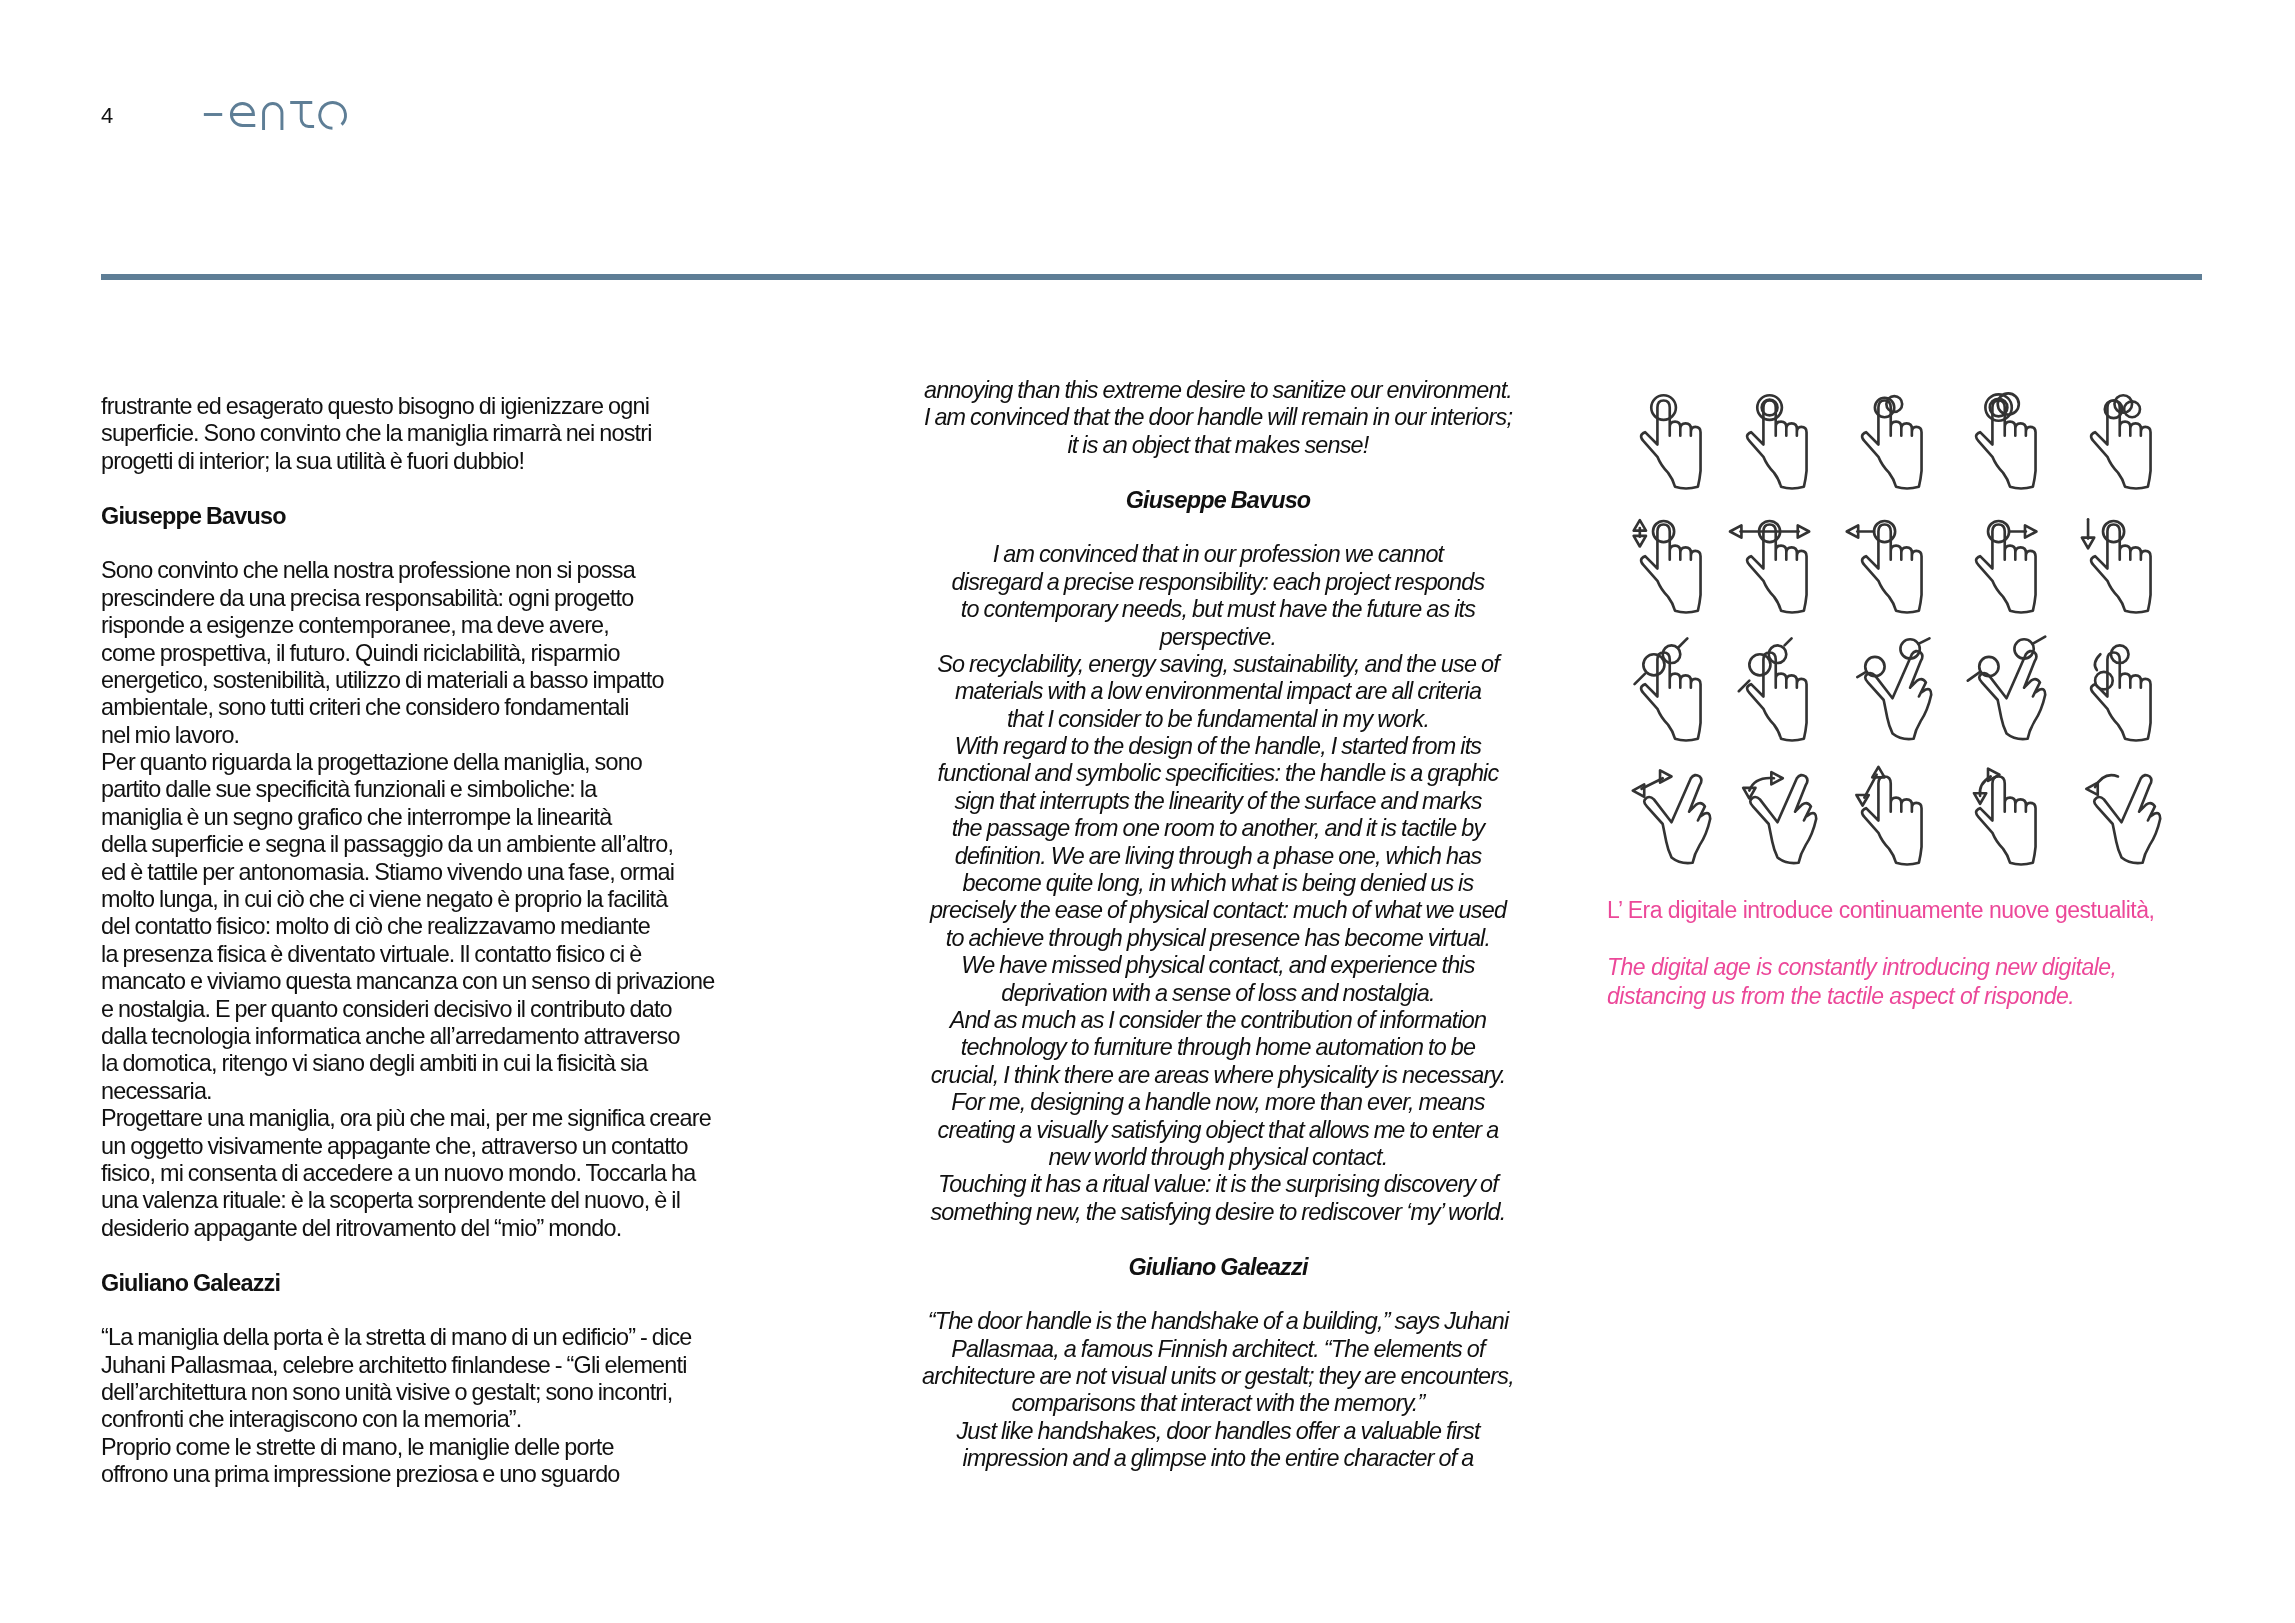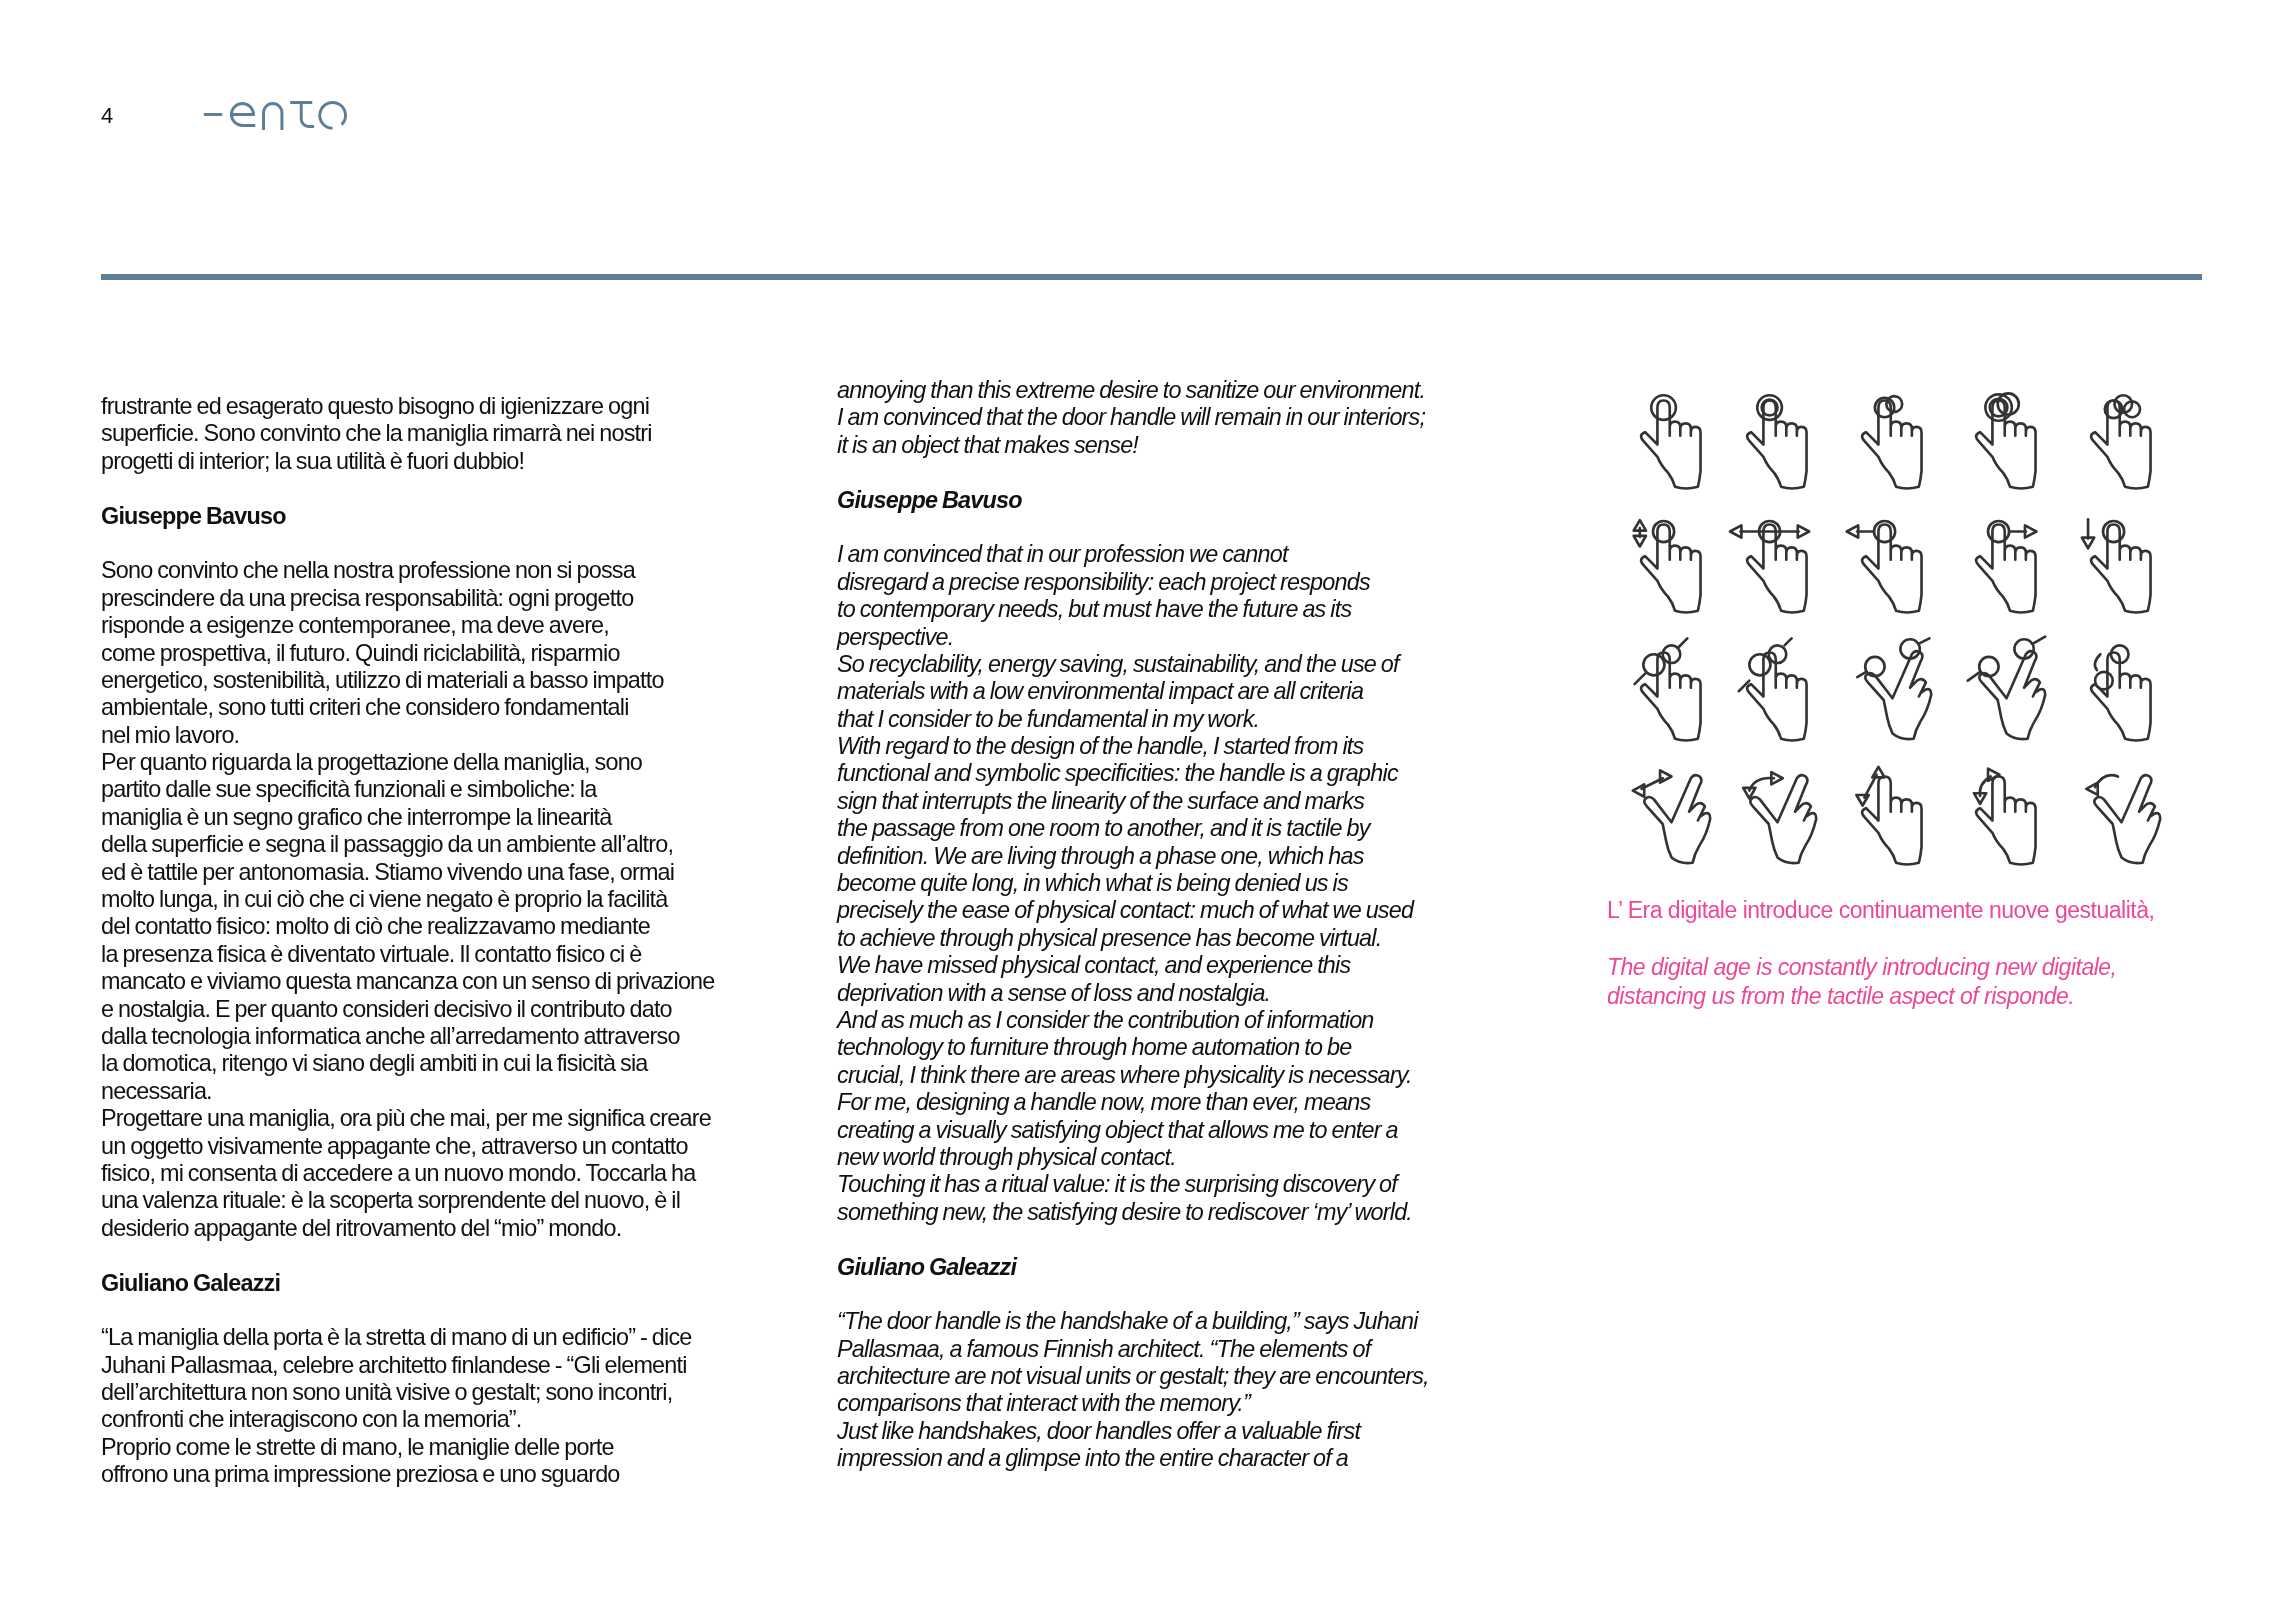--- a/index.html
+++ b/index.html
@@ -2,21 +2,21 @@
 <html style="font-size:14.7px"><head>
 <meta charset="utf-8">
 <style>
   html, body { margin:0; padding:0; background:#ffffff; }
   body { width:2296px; height:1624px; position:relative; overflow:hidden; color:#111; }
   .page-number { position:absolute; left:101px; top:103px; font-family:"Liberation Sans", sans-serif; font-size:22px; color:#111; }
   .logo { position:absolute; left:202px; top:97px; width:147px; height:35px; }
   .rule { position:absolute; left:101px; top:274px; width:2101px; height:6.4px; background:#5e7e96; }
   .col { position:absolute; top:377px; font-family:"Liberation Sans", sans-serif; font-size:23.4px; line-height:27.4px; letter-spacing:-0.8px; word-spacing:-0.9px; color:#111; white-space:pre; }
   .col-it { left:101px; width:707px;margin-top:16px; }
-  .col-en { left:837px; width:716px; font-style:italic; }
+  .col-en { left:860px; width:716px; font-style:italic;text-align:center; }
   .col .heading { font-weight:bold; }
   .col .line { display:block; height:27.4px; }
   .col .gap { display:block; height:27.4px; }
   .icons { position:absolute; left:1612px; top:377px; width:569px; height:496px; }
   .icon-cell { position:absolute; width:101px; height:110px; }
   .icon-cell svg { width:101px; height:110px; overflow:visible; }
   .caption { position:absolute; left:1607px; top:896px; width:624px; font-family:"Liberation Sans", sans-serif; font-size:23px; line-height:28.5px; letter-spacing:-0.5px; color:#ec4899; }
   .caption .it { font-style:italic; }
   .caption .gap { height:28.5px; }
 </style>

